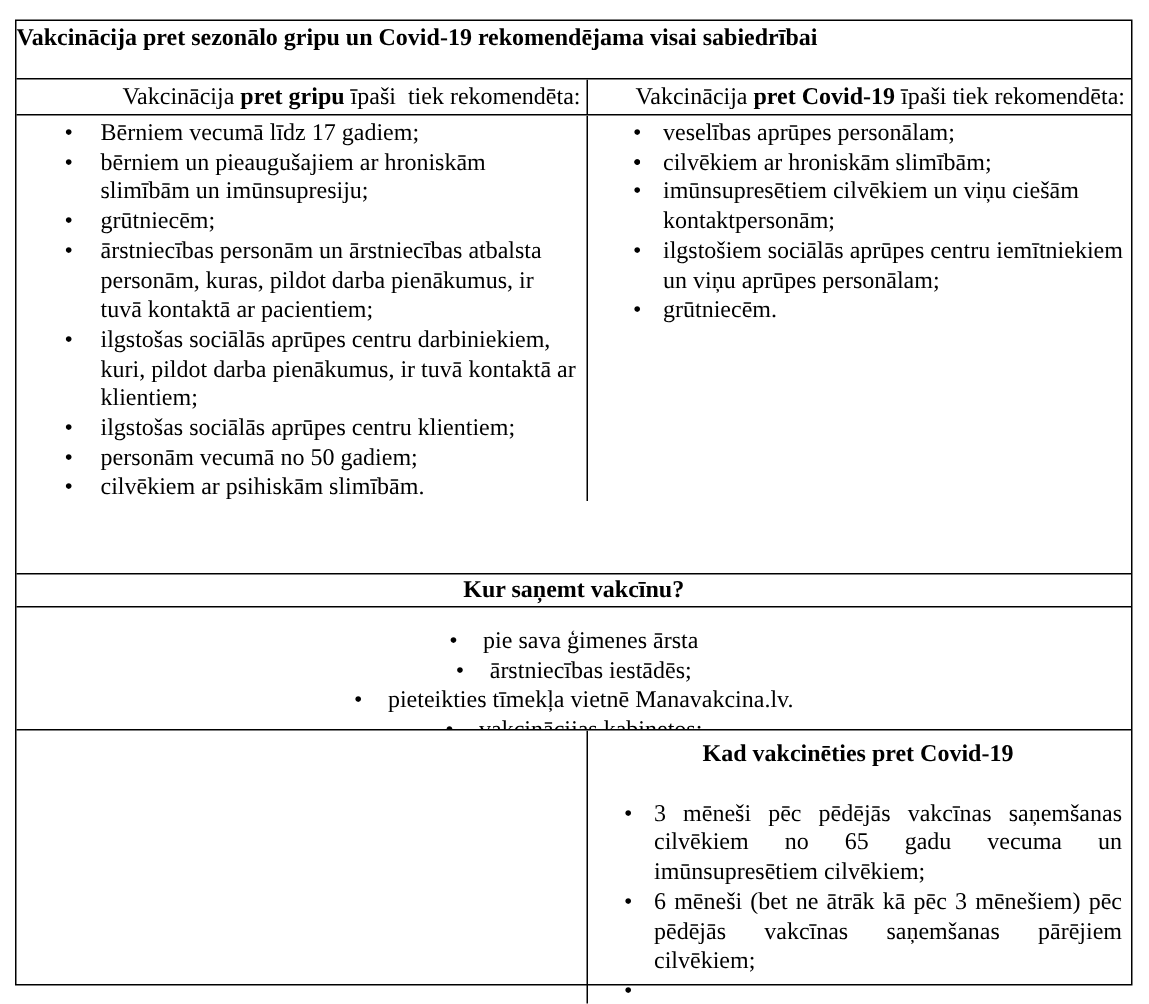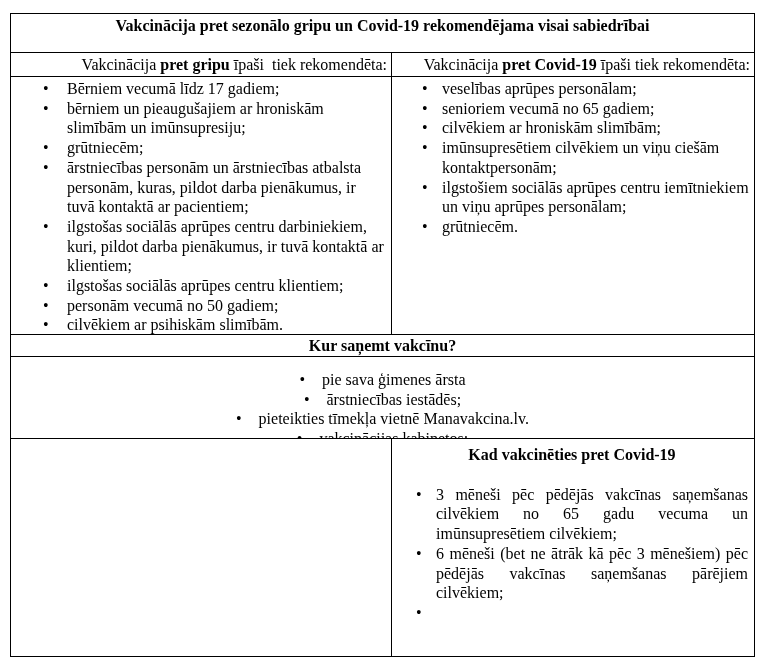--- a/index.html
+++ b/index.html
@@ -24,24 +24,24 @@
     height: 644px;
     border: 1px solid #000000;
     background: #ffffff;
   }
   .row {
     box-sizing: border-box;
     overflow: hidden;
   }
   .row + .row { border-top: 1px solid #000000; }
 
-  .row-main-title   { height: 38px; text-align: center; font-weight: bold; padding-top: 2px; }
+  .row-main-title   { height: 38px; font-weight: bold; padding-top: 2px; }
   .row-col-headings { height: 24px; text-align: right; }
   .row-col-lists    { height: 258px; }
-  .row-where-title  { height: 22px; text-align: center; font-weight: bold; padding-top: 1px; }
+  .row-where-title  { height: 22px; text-align: center; font-weight: bold; padding-top: 1px; margin-top: 48px; }
   .row-where-list   { height: 82px; text-align: center; padding-top: 13px; }
   .row-when         { height: 218px; }
 
   .two-col {
     display: grid;
     grid-template-columns: 380px 1fr;
   }
   .cell { box-sizing: border-box; overflow: hidden; }
   .cell-right { border-left: 1px solid #000000; }
 
@@ -98,21 +98,21 @@
           <li><span class="li-bullet">•</span><span class="li-text">ārstniecības personām un ārstniecības atbalsta personām, kuras, pildot darba pienākumus, ir tuvā kontaktā ar pacientiem;</span></li>
           <li><span class="li-bullet">•</span><span class="li-text">ilgstošas sociālās aprūpes centru darbiniekiem, kuri, pildot darba pienākumus, ir tuvā kontaktā ar klientiem;</span></li>
           <li><span class="li-bullet">•</span><span class="li-text">ilgstošas sociālās aprūpes centru klientiem;</span></li>
           <li><span class="li-bullet">•</span><span class="li-text">personām vecumā no 50 gadiem;</span></li>
           <li><span class="li-bullet">•</span><span class="li-text">cilvēkiem ar psihiskām slimībām.</span></li>
         </ul>
     </div>
     <div class="cell cell-right list-cell">
       <ul class="blist covid-list">
           <li><span class="li-bullet">•</span><span class="li-text">veselības aprūpes personālam;</span></li>
-          <li><span class="li-bullet">•</span><span class="li-text">senioriem vecumā no 65 gadiem;</span></li>
+          <li><span class="li-bullet">•</span></li>
           <li><span class="li-bullet">•</span><span class="li-text">cilvēkiem ar hroniskām slimībām;</span></li>
           <li><span class="li-bullet">•</span><span class="li-text">imūnsupresētiem cilvēkiem un viņu ciešām kontaktpersonām;</span></li>
           <li><span class="li-bullet">•</span><span class="li-text">ilgstošiem sociālās aprūpes centru iemītniekiem un viņu aprūpes personālam;</span></li>
           <li><span class="li-bullet">•</span><span class="li-text">grūtniecēm.</span></li>
         </ul>
     </div>
   </div>
 
   <div class="row row-where-title">
     <span>Kur saņemt vakcīnu?</span>

